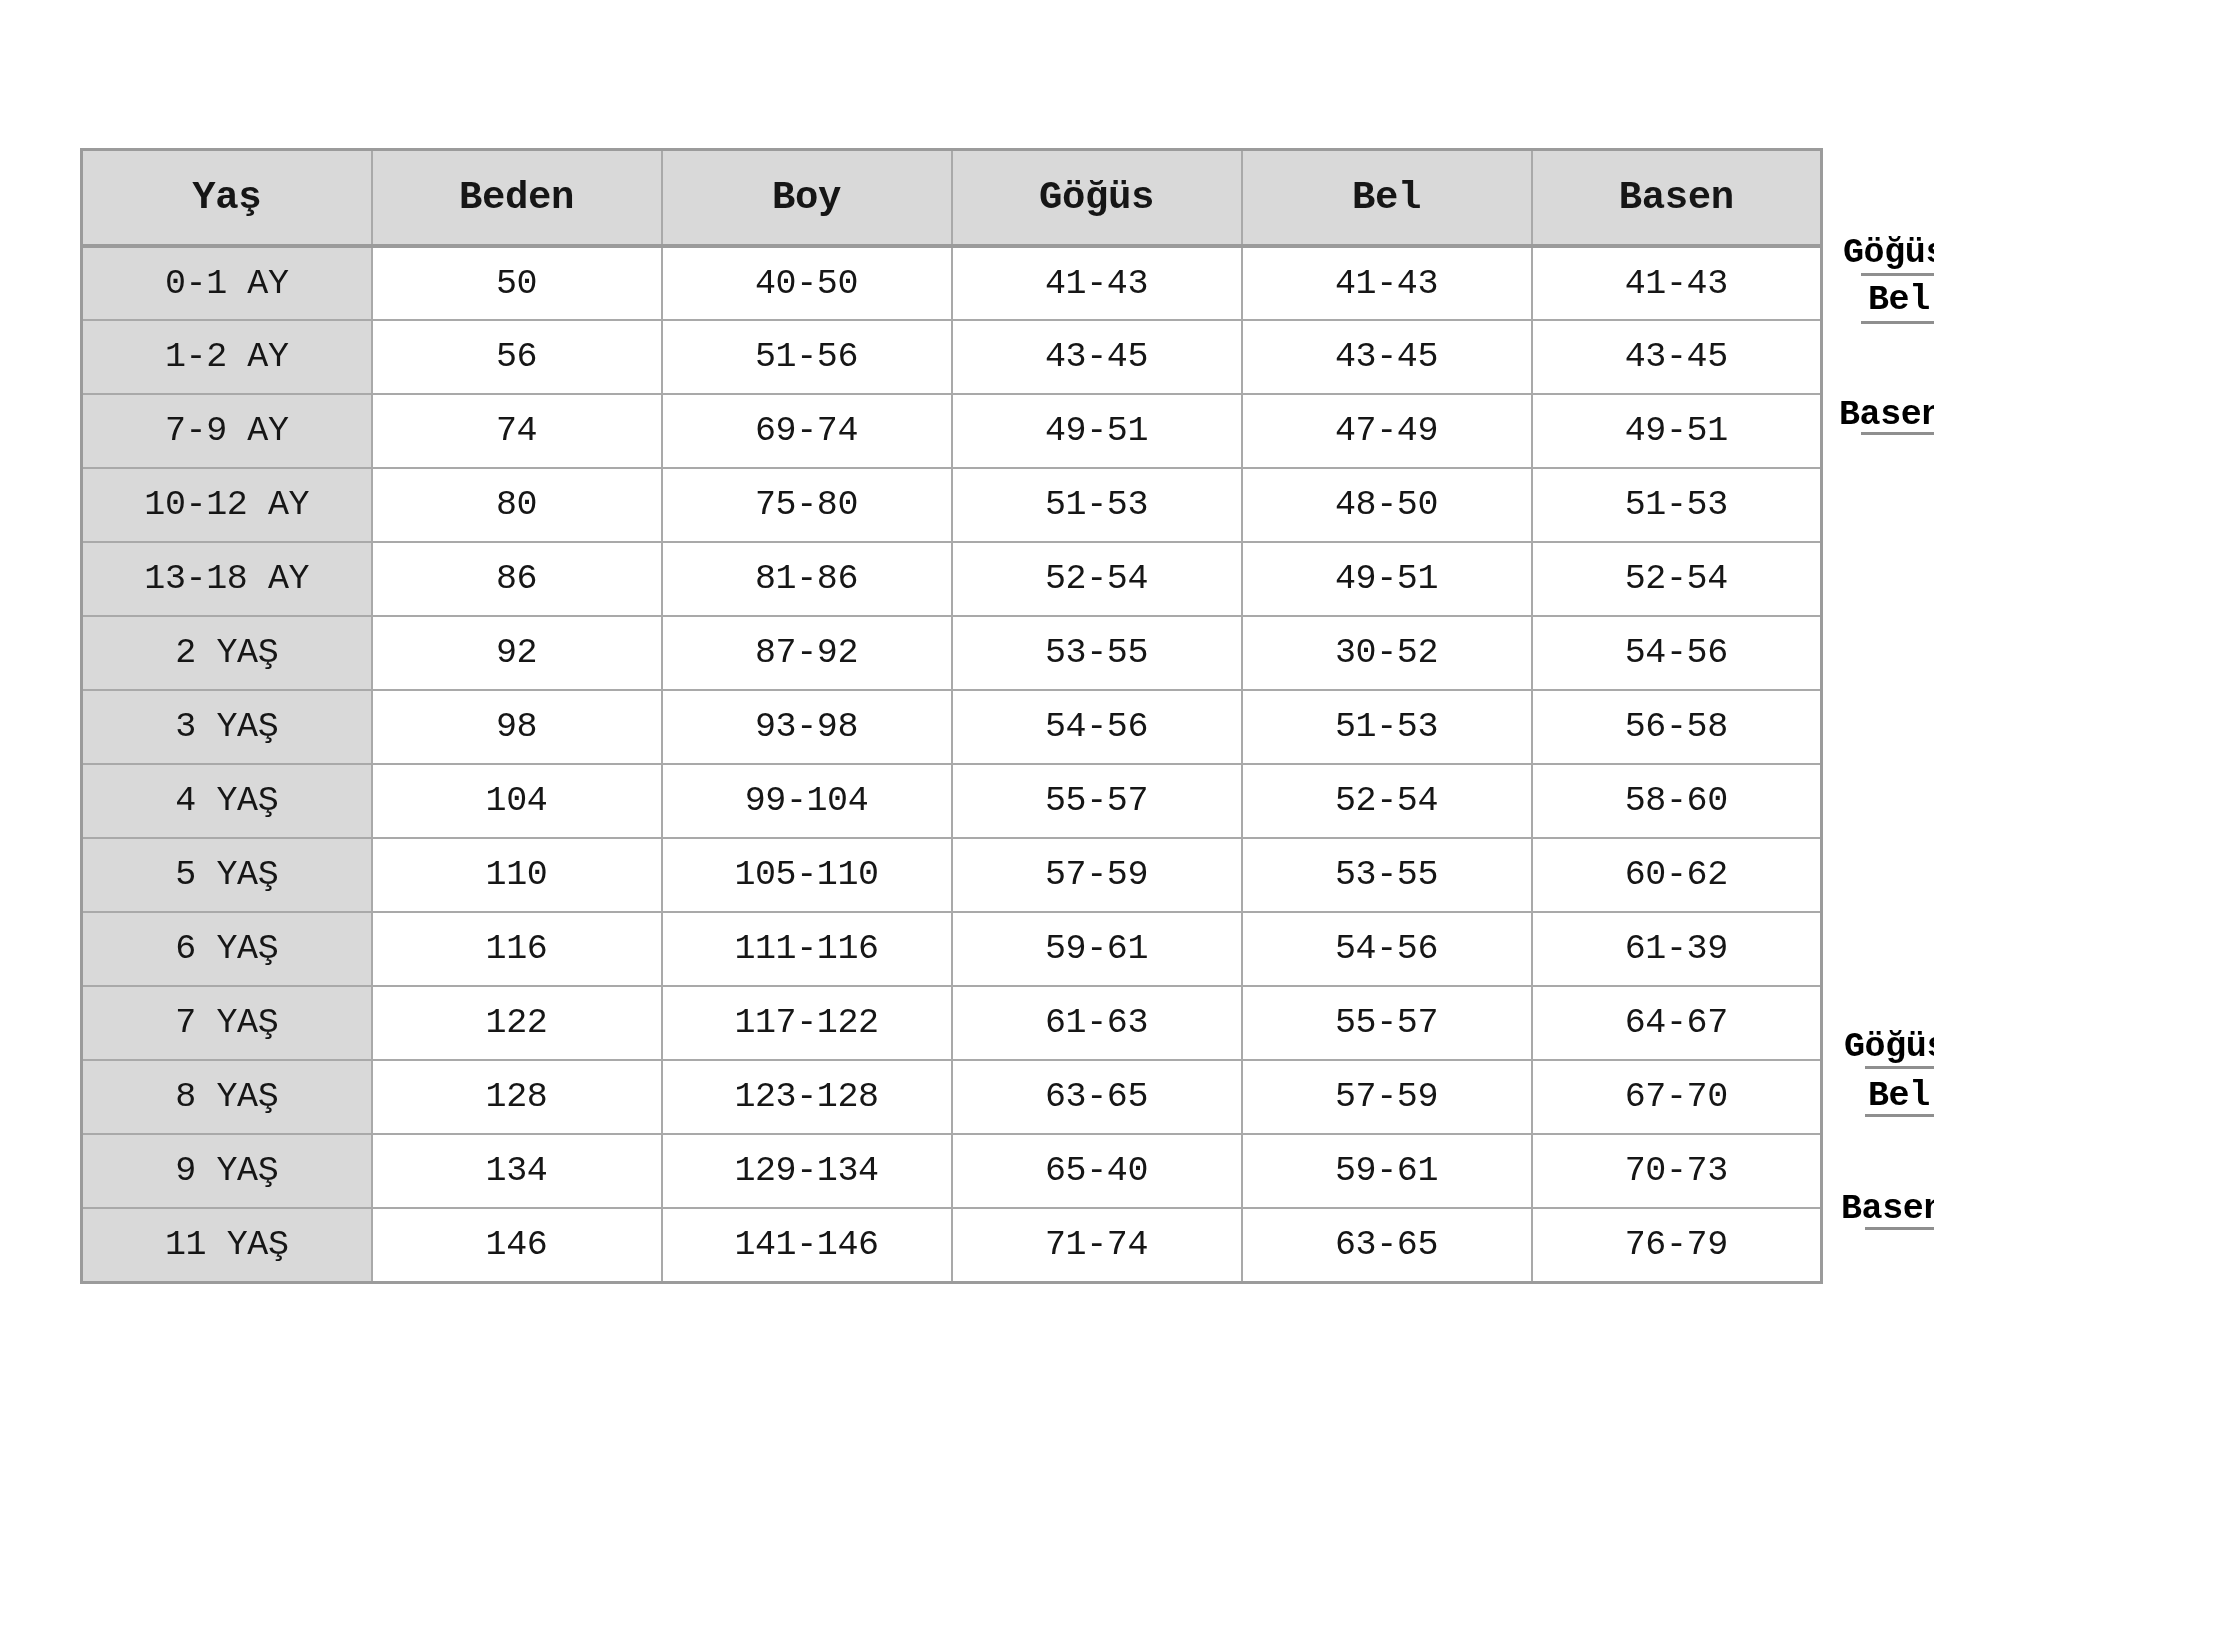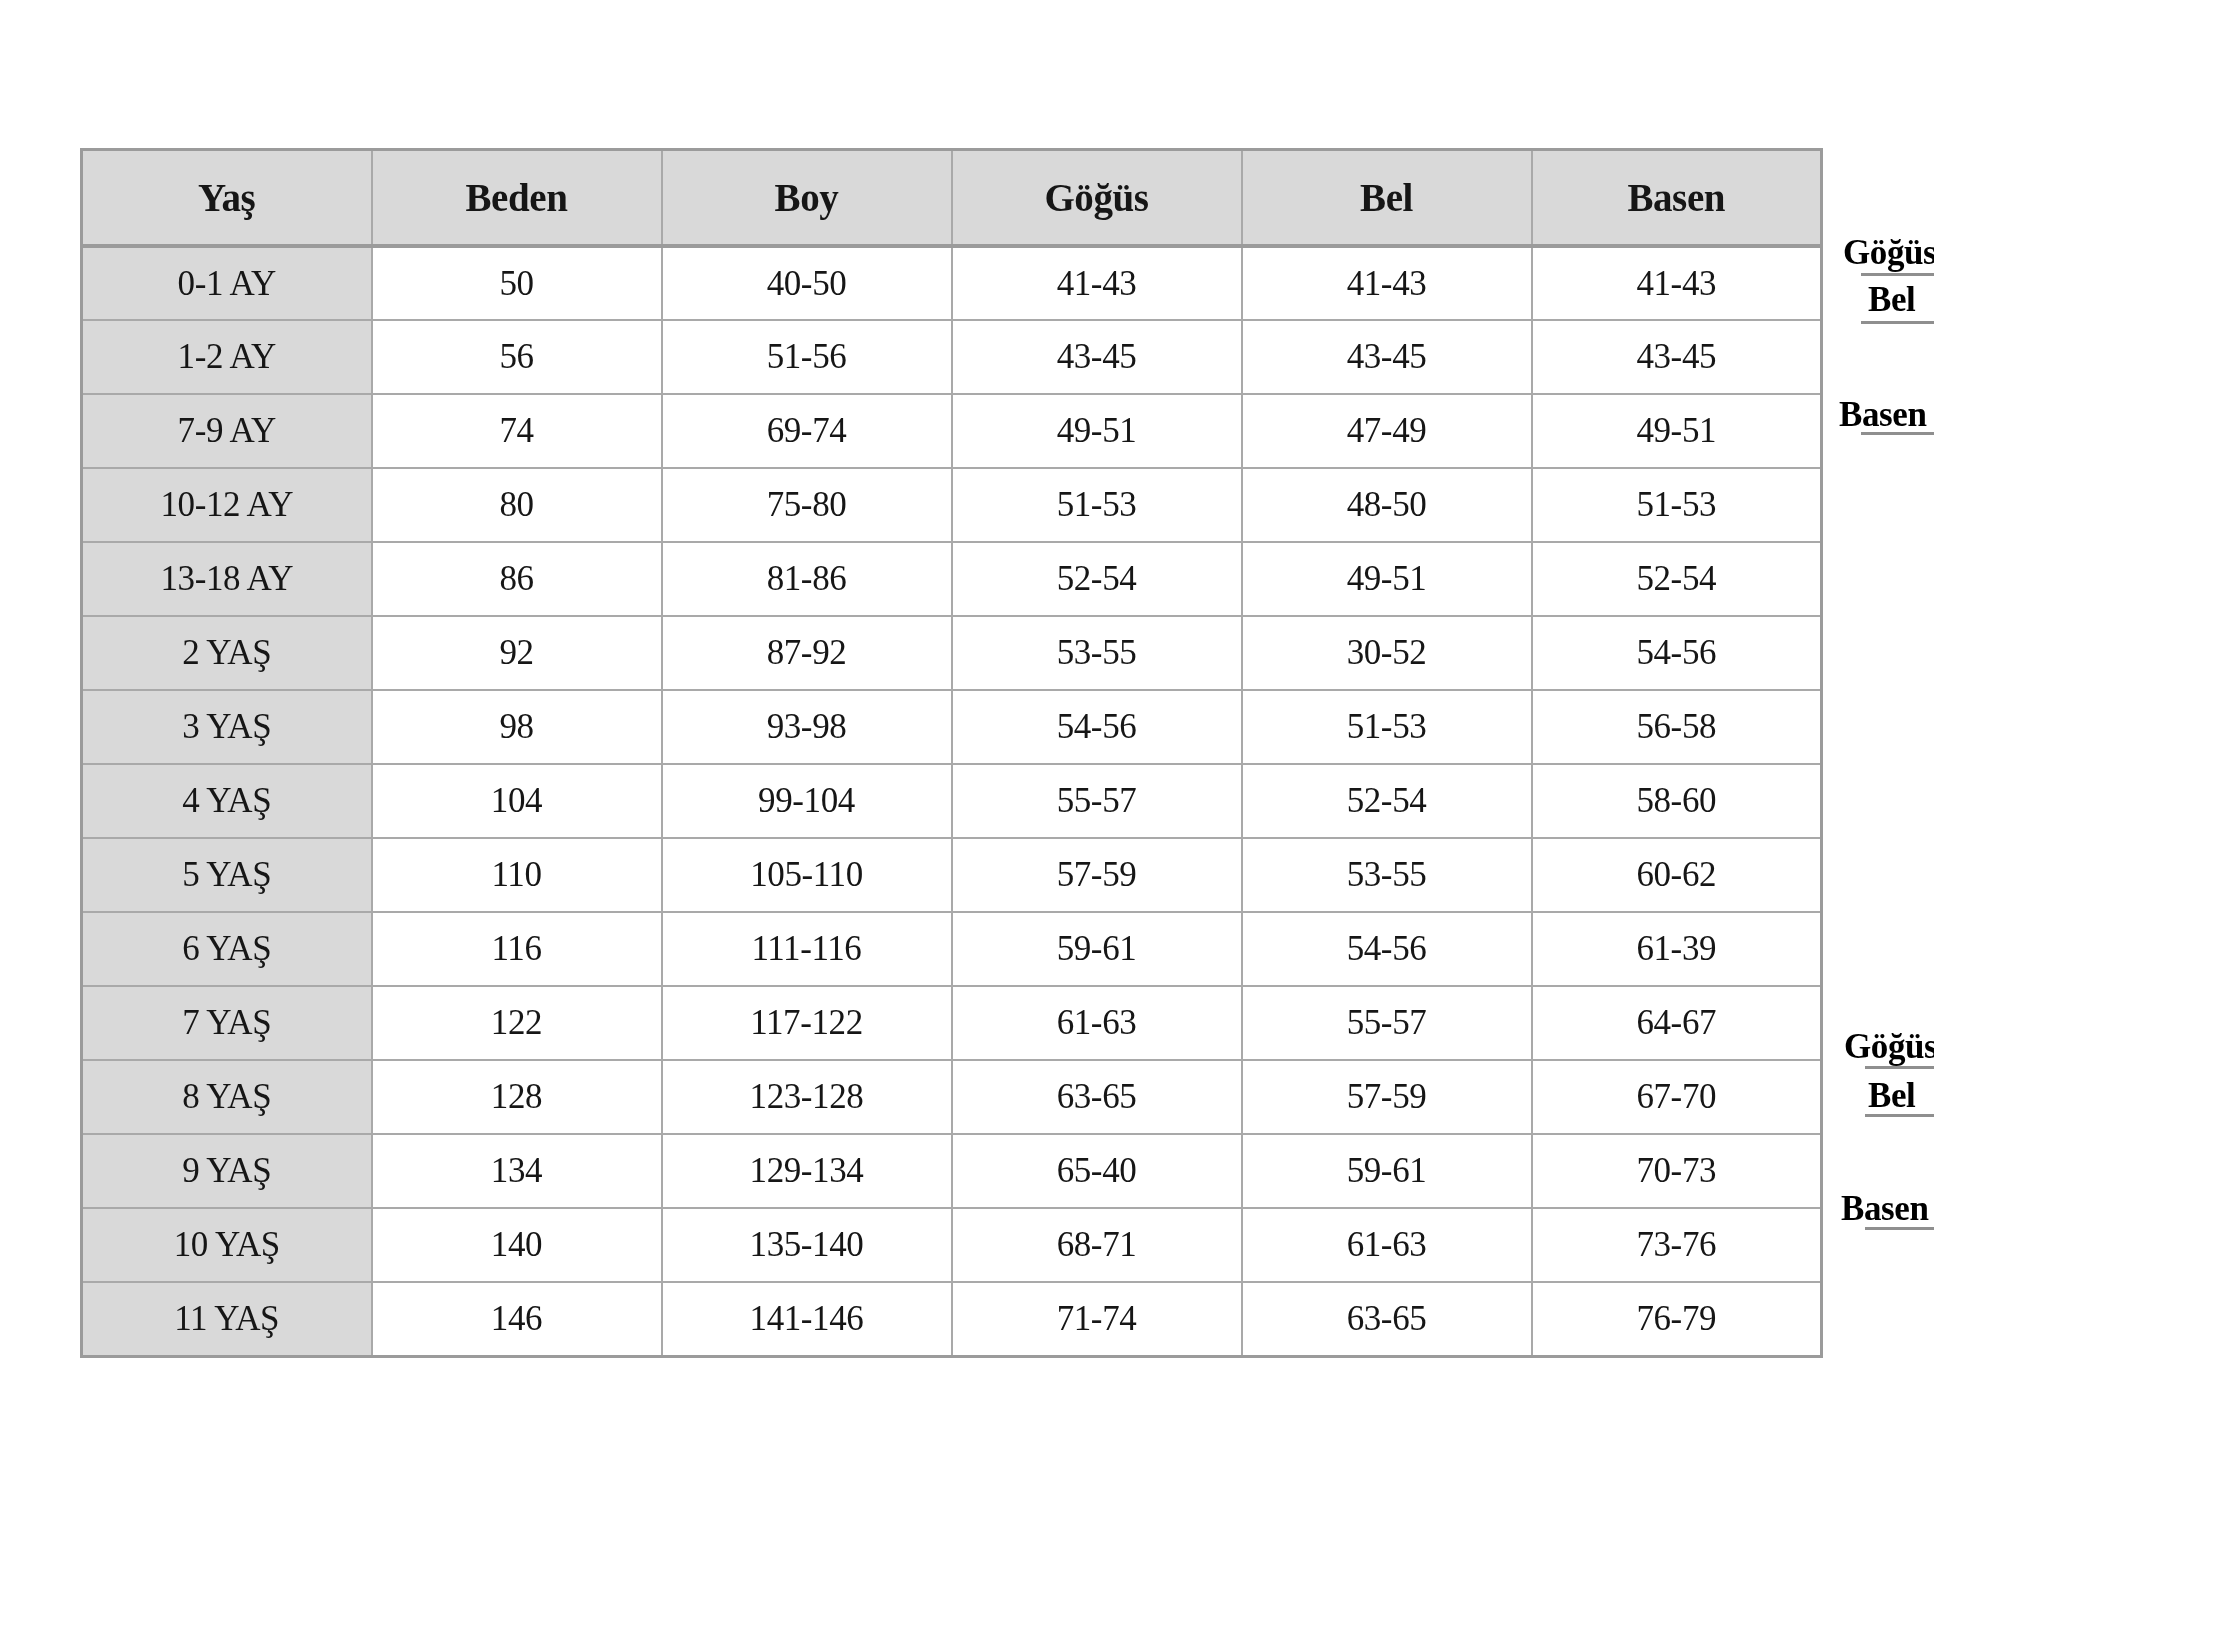--- a/index.html
+++ b/index.html
@@ -1,20 +1,20 @@
 <!DOCTYPE html>
 <html style="--head-bg: #D9D9D9; --cell-bg: #FFFFFF; --grid: #A9A9A9; --grid-dark: #9B9B9B; --text: #161616; --mline-dark: #3D3D3D; --mline-light: #8F8F8F;font-size:13.3px"><head>
 <meta charset="utf-8">
 <style>
   html,body{margin:0;padding:0;background:#ffffff;}
   .canvas{
     position:relative;
     width:1934px;height:1650px;
     background:#ffffff;
-    font-family:Liberation Serif, serif;
+    font-family:Liberation Mono, monospace;
     overflow:hidden;
   }
 
   
   .table-wrap{position:absolute;left:80px;top:148px;}
   table.size-table{
     border-collapse:collapse;
     table-layout:fixed;
     width:1742px;
     border:3.3px solid var(--grid-dark);
@@ -187,28 +187,20 @@
             <td>57-59</td>
             <td>67-70</td>
           </tr>
           <tr>
             <td class="age-col">9 YAŞ</td>
             <td>134</td>
             <td>129-134</td>
             <td>65-40</td>
             <td>59-61</td>
             <td>70-73</td>
-          </tr>
-          <tr>
-            <td class="age-col">10 YAŞ</td>
-            <td>140</td>
-            <td>135-140</td>
-            <td>68-71</td>
-            <td>61-63</td>
-            <td>73-76</td>
           </tr>
           <tr>
             <td class="age-col">11 YAŞ</td>
             <td>146</td>
             <td>141-146</td>
             <td>71-74</td>
             <td>63-65</td>
             <td>76-79</td>
           </tr>
         </tbody>

